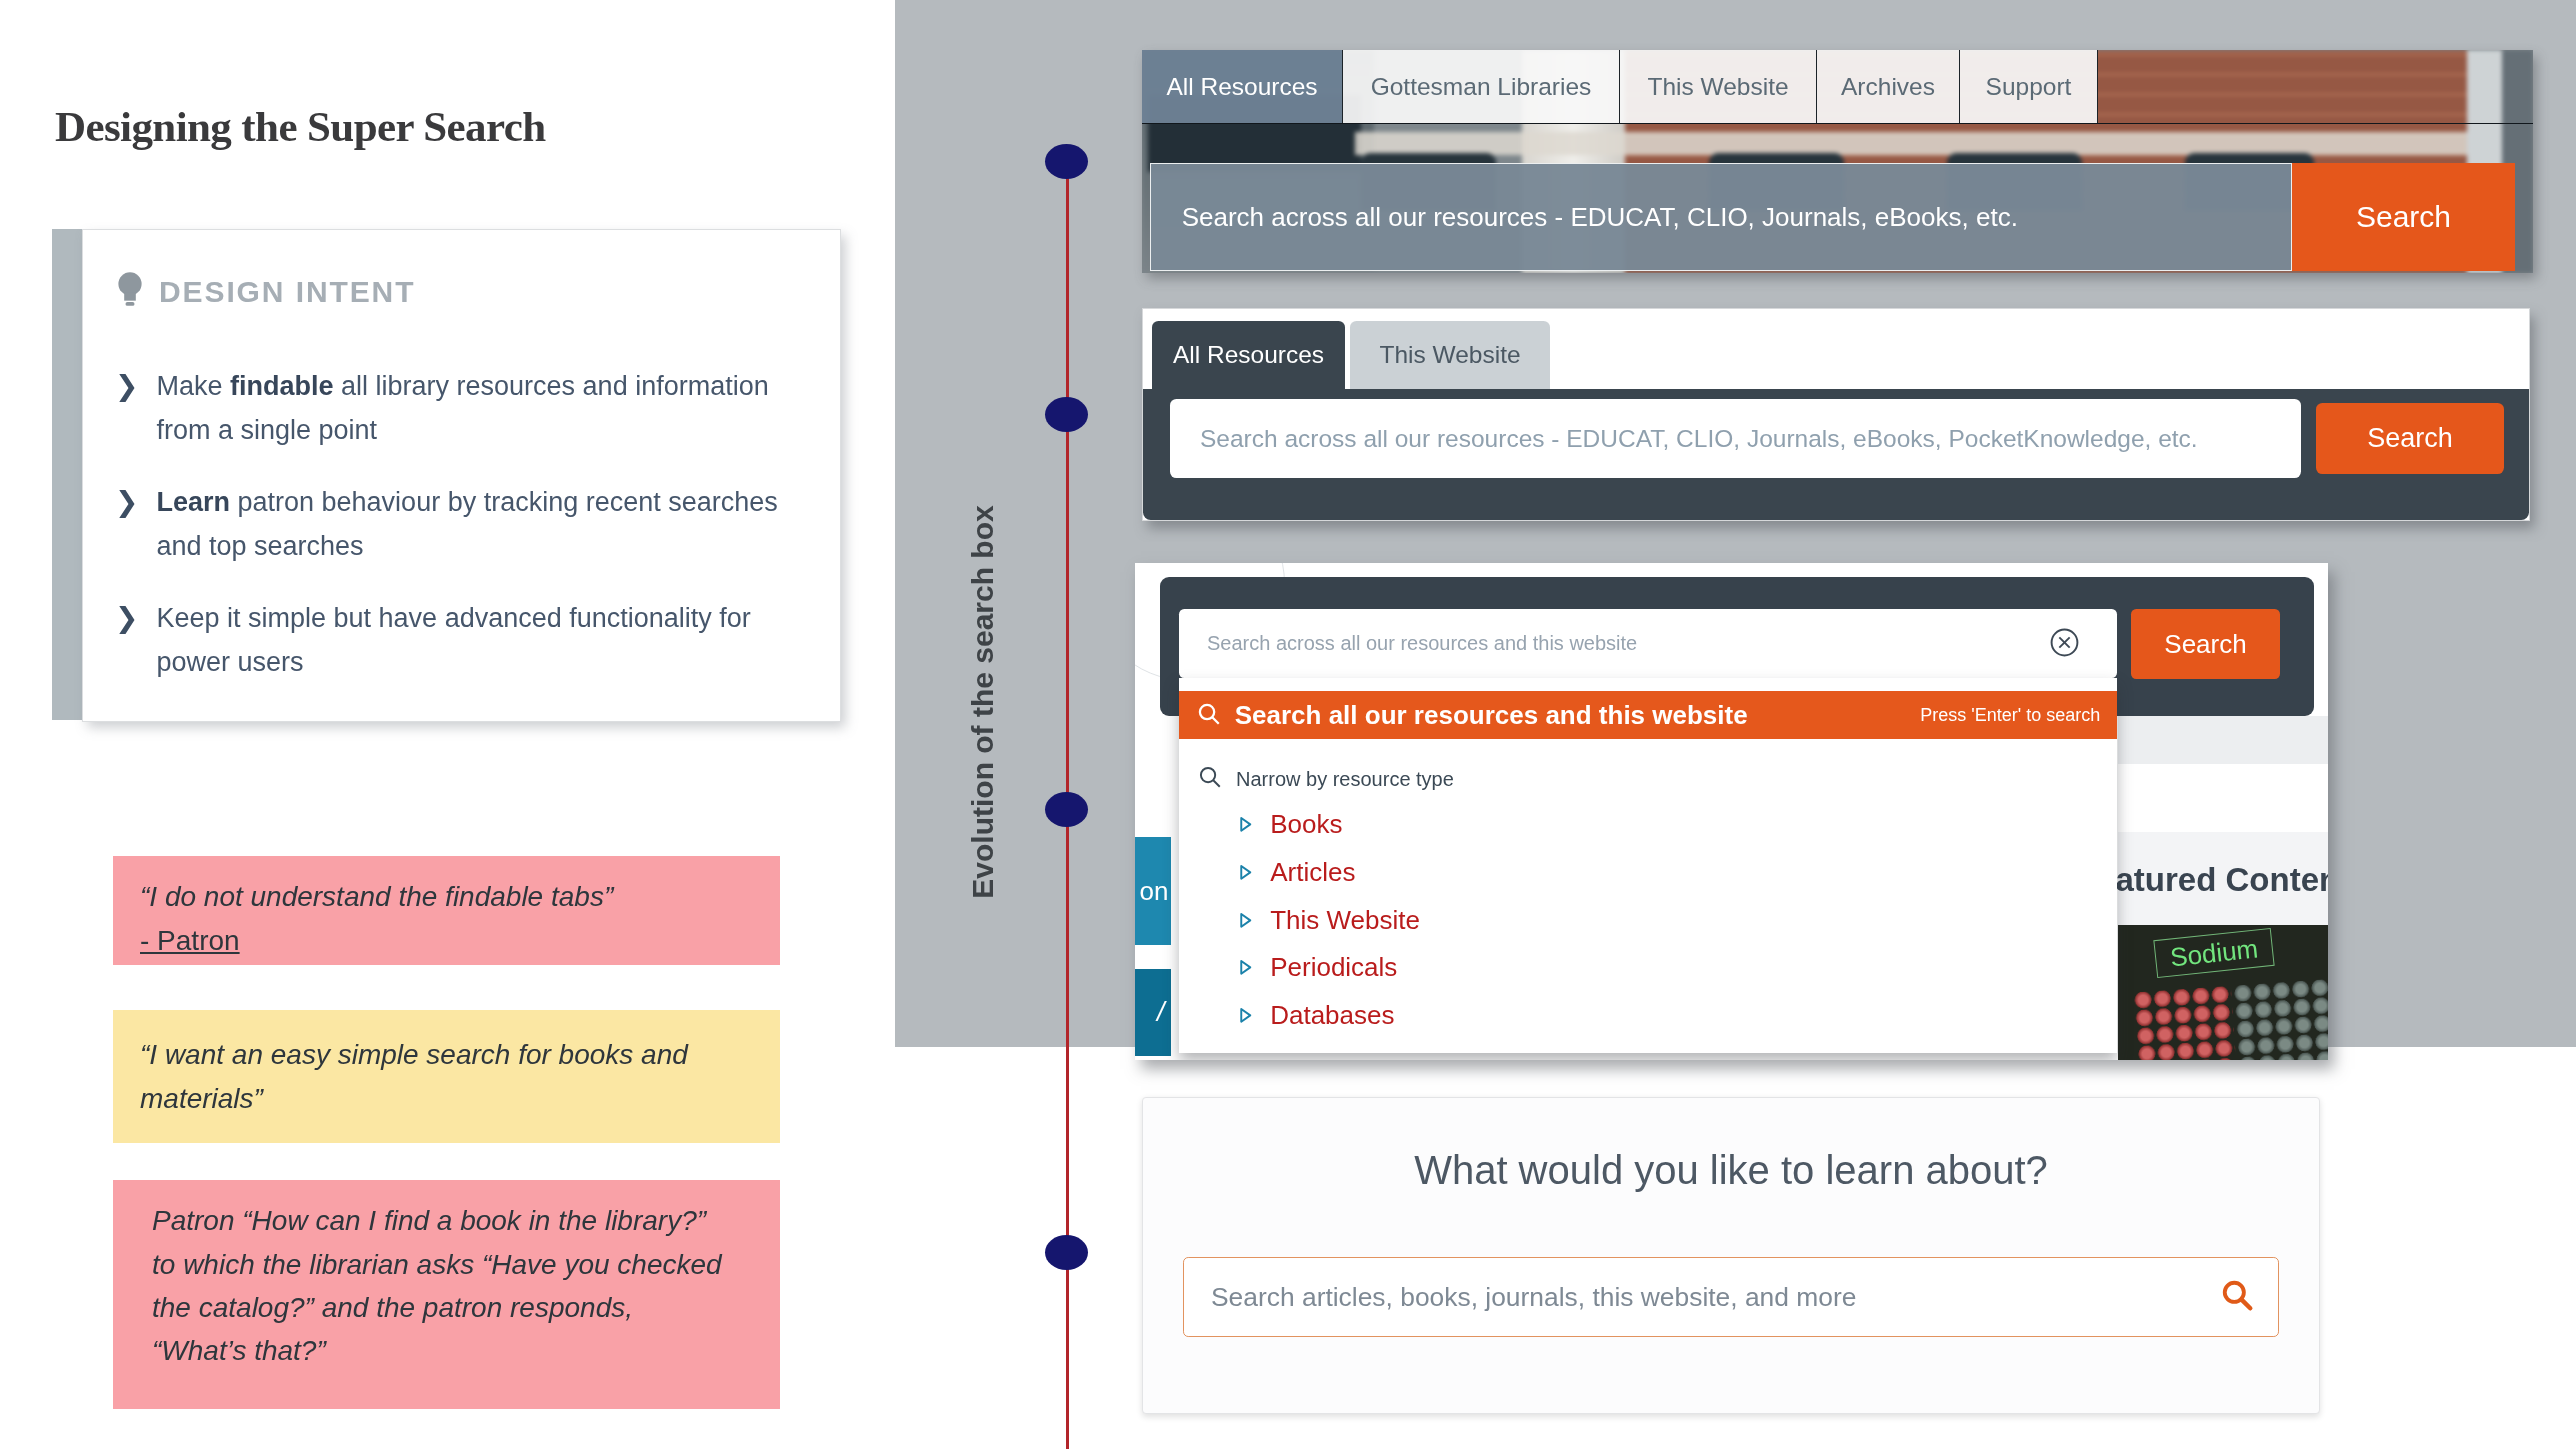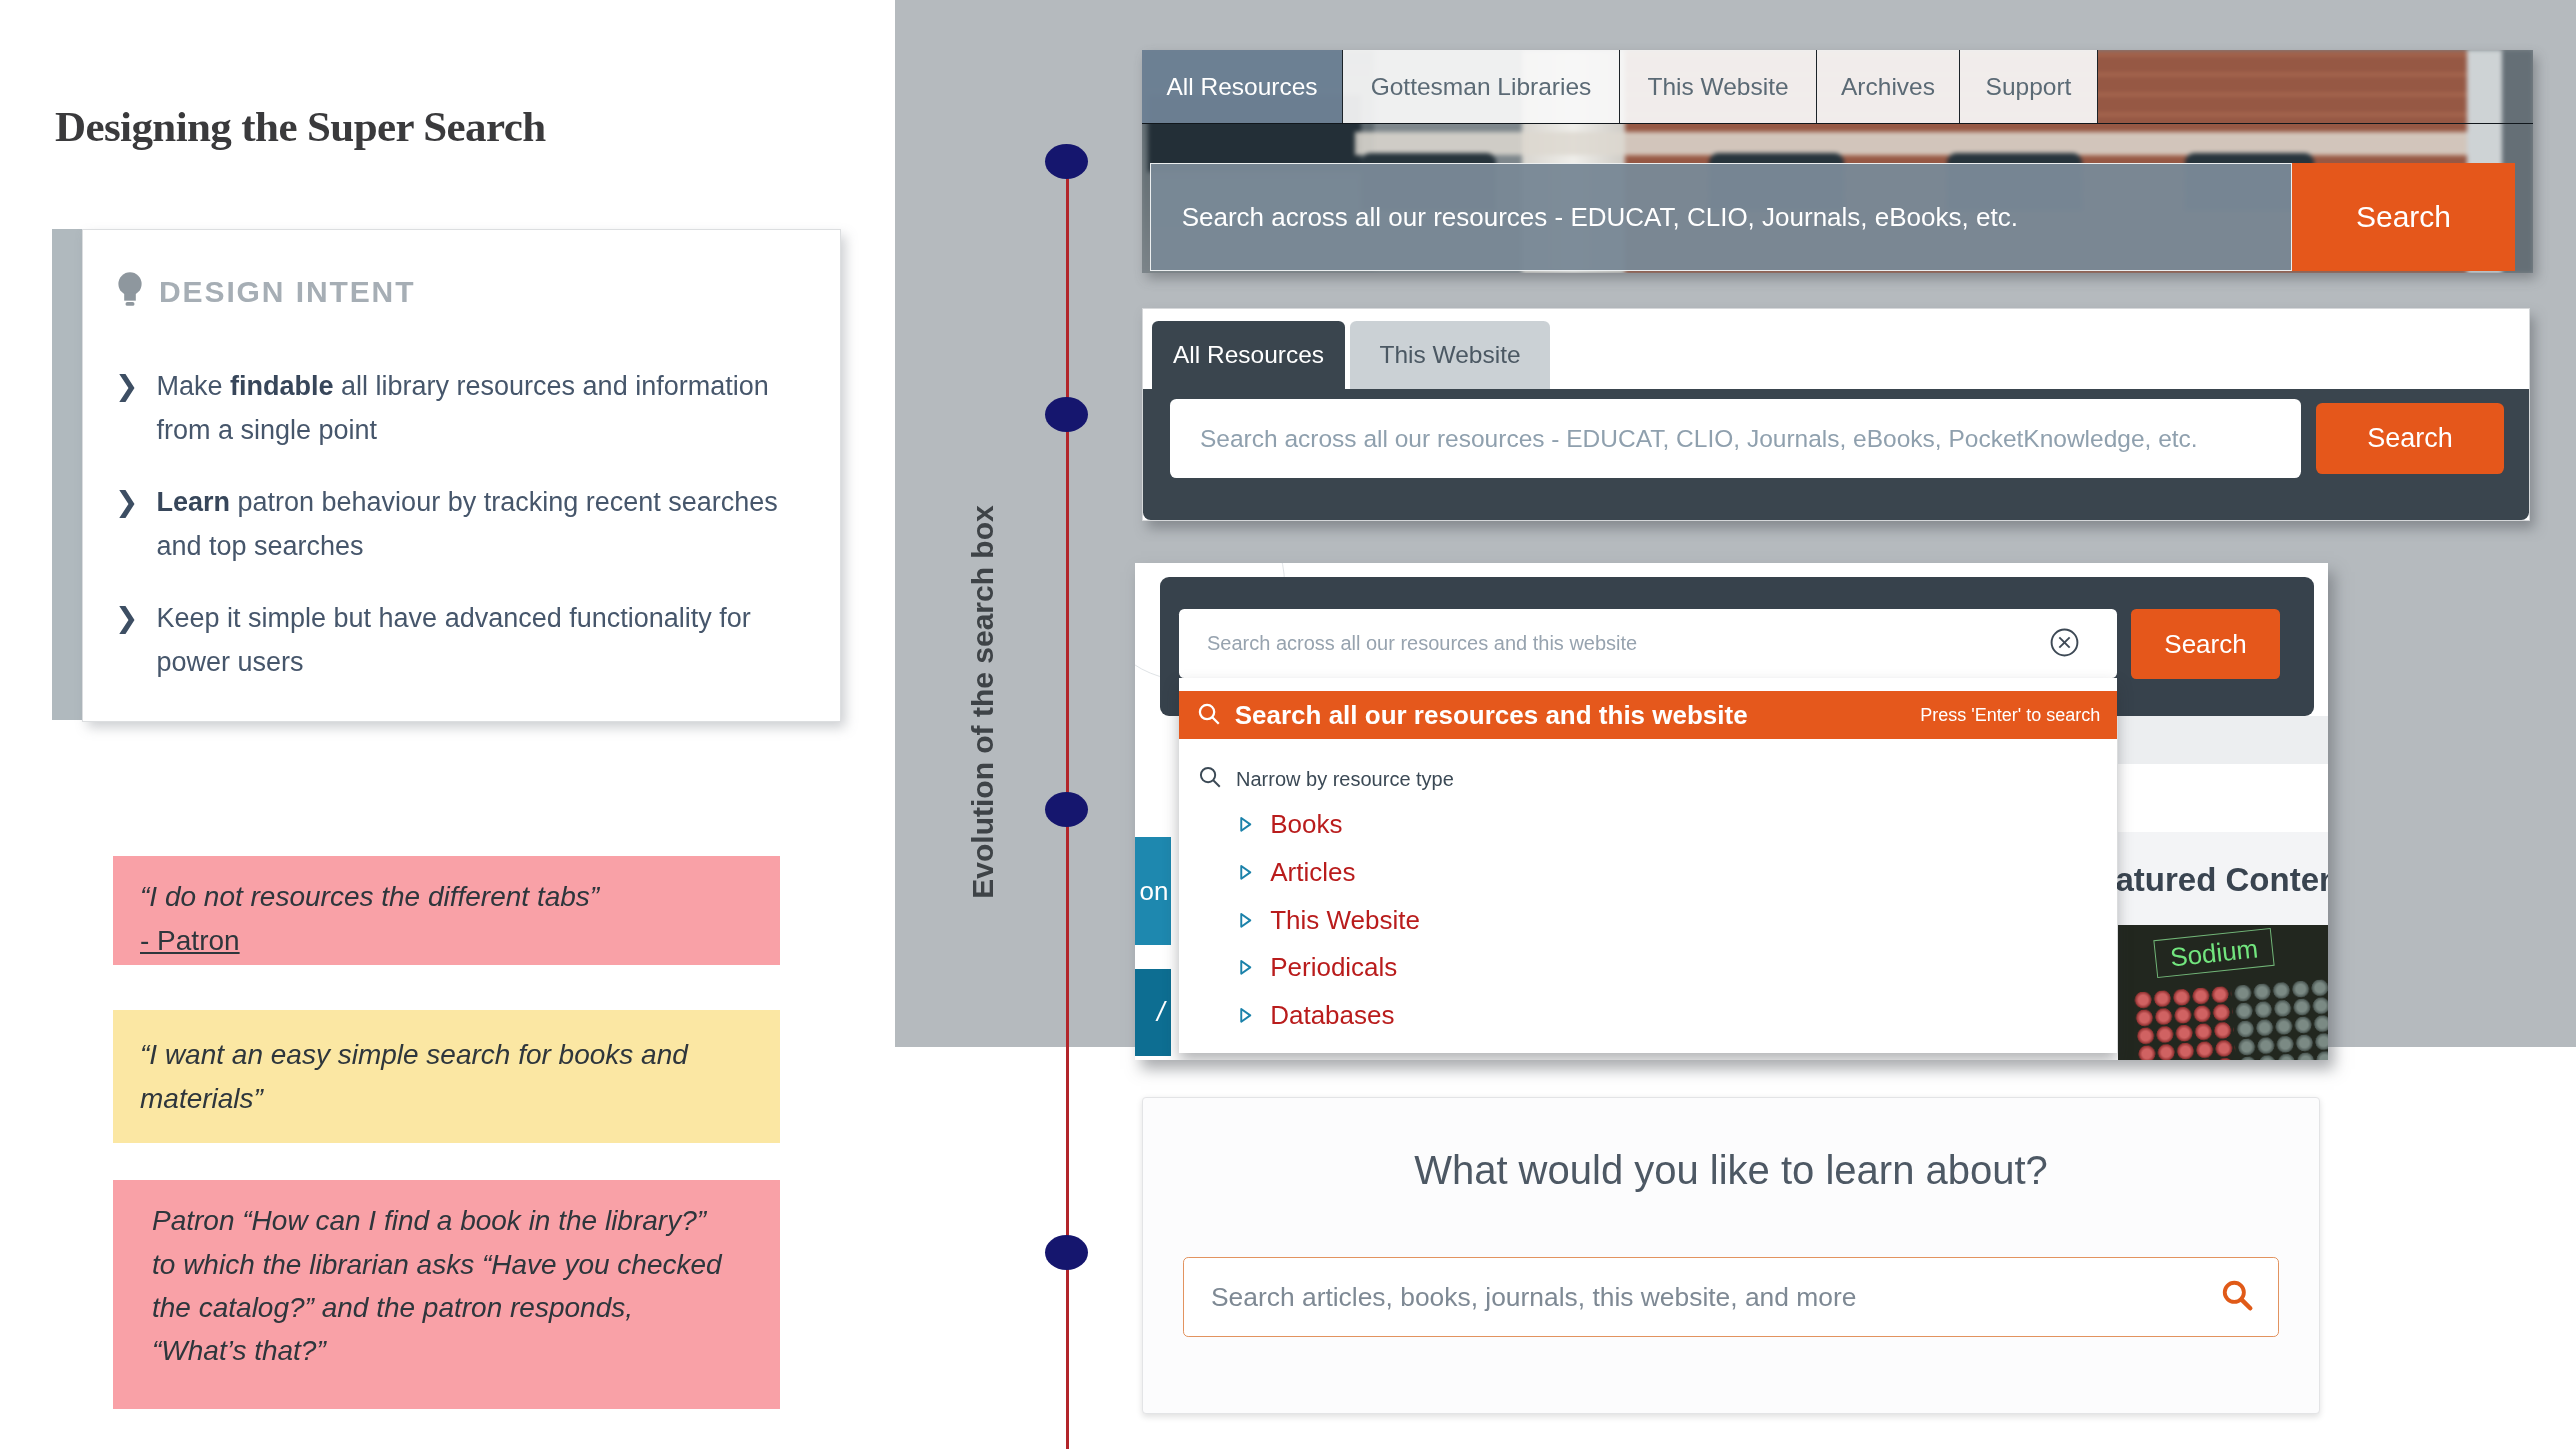--- a/index.html
+++ b/index.html
@@ -145,21 +145,21 @@
       <span class="di-text"><span></span><b>Learn</b><span> patron behaviour by tracking recent searches and top searches</span></span>
     </div>
     <div class="di-item">
       <span class="di-chevron">❯</span>
       <span class="di-text"><span>Keep it simple but have advanced functionality for power users</span><b></b><span></span></span>
     </div>
   </div>
 </div>
 
 <div class="abs note note-pink" style="top:856px;height:109px;">
-  <div class="q">“I do not resources the different tabs”</div>
+  <div class="q">“I do not understand the findable tabs”</div>
   <div class="attr">- Patron</div>
 </div>
 <div class="abs note note-yellow" style="top:1010px;height:133px;display:flex;align-items:center;">
   <div class="q" style="width:592px;">“I want an easy simple search for books and materials”</div>
 </div>
 <div class="abs note note-pink" style="top:1180px;height:229px;padding-left:39px;">
   <div class="q" style="width:583px;">Patron “How can I find a book in the library?” to which the librarian asks “Have you checked the catalog?” and the patron responds, “What’s that?”</div>
 </div>
 
 <div class="abs evo-label">Evolution of the search box</div>

